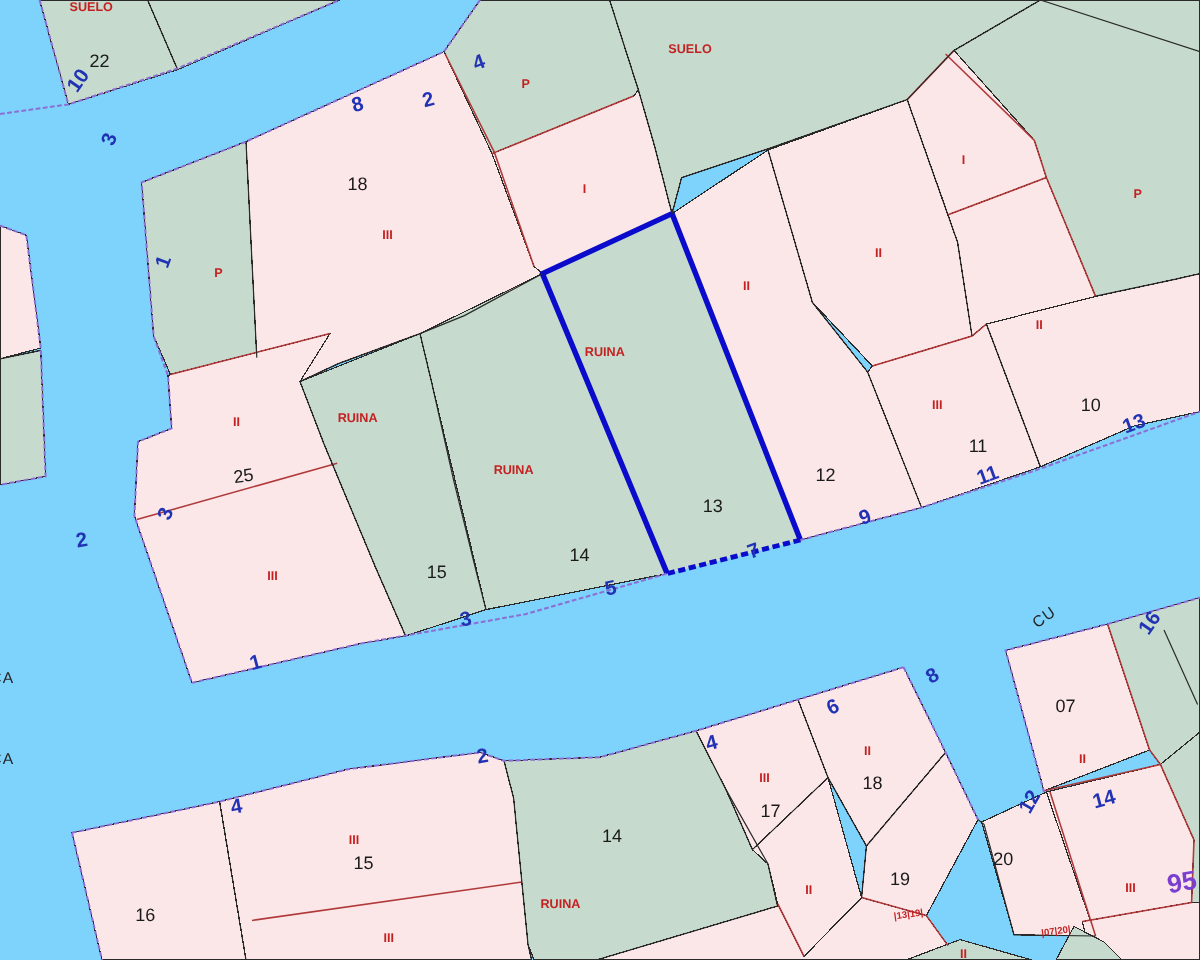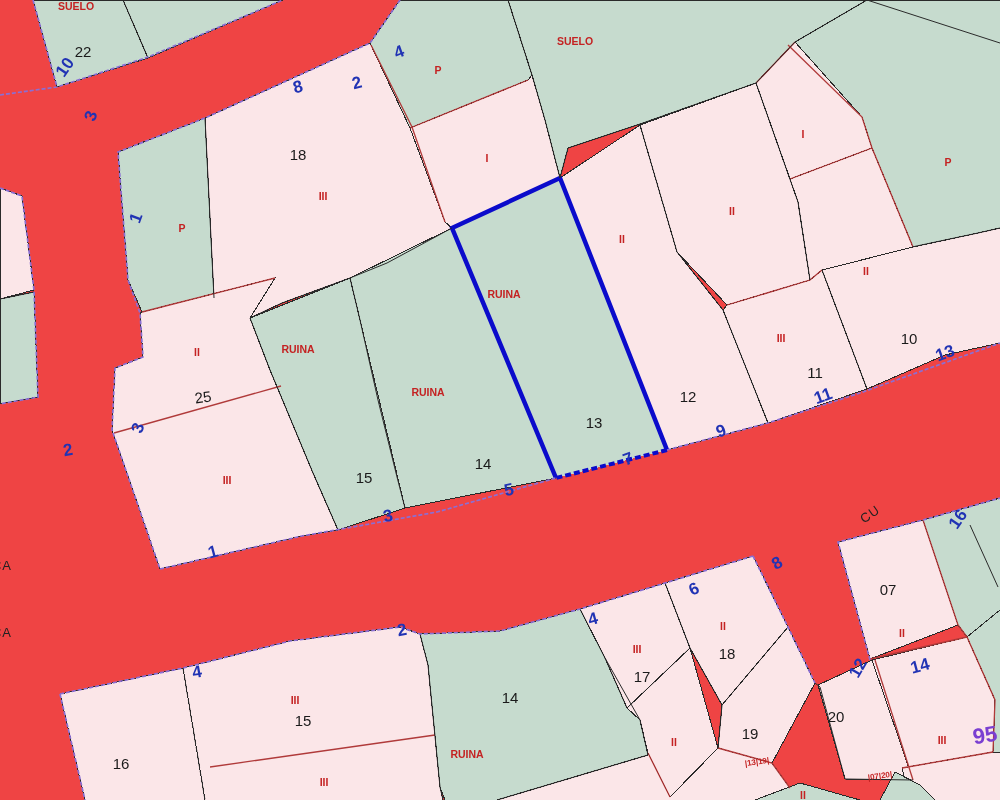--- a/index.html
+++ b/index.html
@@ -1,16 +1,16 @@
 <!DOCTYPE html>
 <html style="--pink: #fbe6e8; --green: #c6dbce; --purple: #8b6fd4; --redline: #b03a3a; --redmark: #c42222; --black: #2a2a2a; --blue: #2133b4; --highlight: #0b0bcb; --violet: #7a3fd1;"><head>
 <meta charset="utf-8">
 <style>
   html,body{margin:0;padding:0;background:#ffffff;}
-  .map-wrap{width:1000px;height:800px;overflow:hidden;background:#ef4444;position:relative;}
+  .map-wrap{width:1000px;height:800px;overflow:hidden;background:#7dd3fc;position:relative;}
   svg{display:block;}
   polygon{shape-rendering:crispEdges;}
   .pink{fill:var(--pink);stroke:var(--black);stroke-width:1;}
   .green{fill:var(--green);stroke:var(--black);stroke-width:1;}
   .sel{fill:var(--green);stroke:none;}
   .pline{fill:none;stroke:var(--purple);stroke-width:1.7;stroke-dasharray:4,2;}
   .rline{fill:none;stroke:var(--redline);stroke-width:1.3;}
   .bline{fill:none;stroke:var(--black);stroke-width:1;}
   .bdash{fill:none;stroke:var(--black);stroke-width:1;stroke-dasharray:5,3;}
   .hsolid{fill:none;stroke:var(--highlight);stroke-width:4.5;stroke-linejoin:round;}

